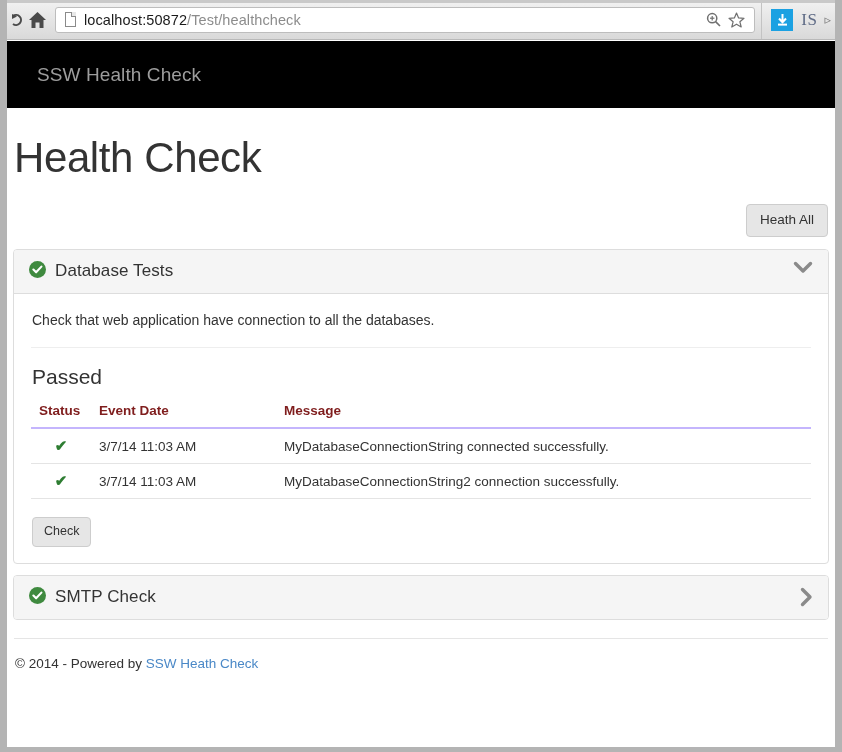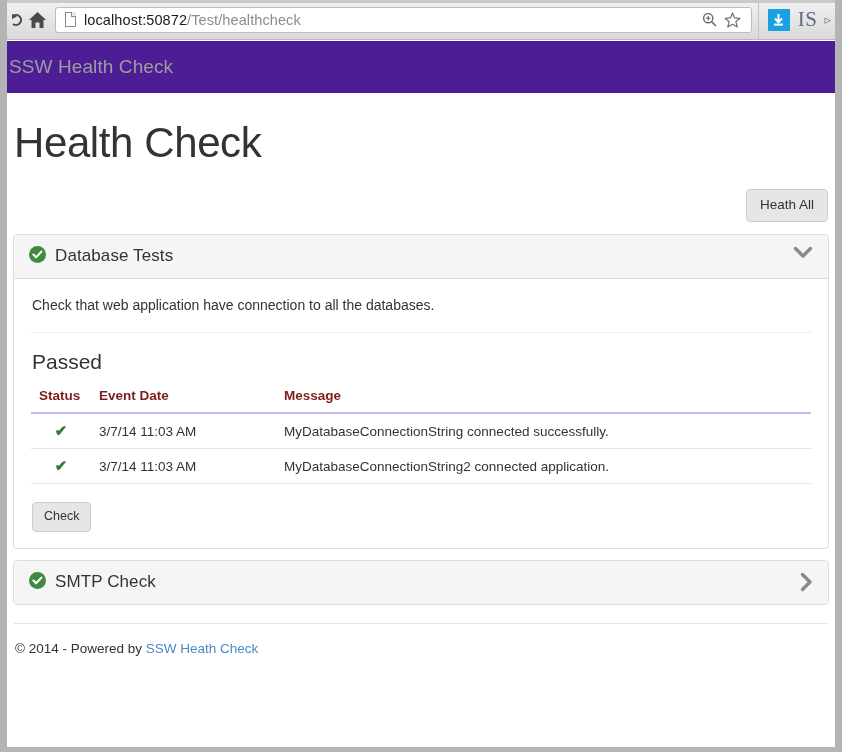--- a/index.html
+++ b/index.html
@@ -97,41 +97,41 @@
   }
   .dl-button {
     width: 22px; height: 22px;
     background: #1ba1e2;
     display: flex; align-items: center; justify-content: center;
     margin: 0 6px;
     flex: 0 0 auto;
   }
   .is-text {
     font-family: "Liberation Serif", serif;
-    font-size: 21px;
+    font-size: 17px;
     color: #5f6b86;
     padding: 0 7px 0 2px;
     letter-spacing: 0.5px;
     text-align: right;
   }
   .chevron-stub { color: #7a7a7a; font-size: 13px; padding-right: 2px; }
 
   
   .viewport {
     position: absolute;
     top: 41px; left: 0; right: 0; bottom: 0;
     background: #ffffff;
     overflow: hidden;
   }
   .navbar {
-    height: 52px;
-    background: #4c1d95;
+    height: 67px;
+    background: #000000;
     display: flex;
     align-items: center;
-    padding-left: 2px;
+    padding-left: 30px;
   }
   .navbar-brand {
     color: #9d9d9d;
     font-size: 19px;
     letter-spacing: 0.1px;
   }
   .container {
     padding: 0 6px;
   }
   .page-title {
@@ -388,21 +388,21 @@
                   <span class="tick">✔</span>
                 </td>
                 <td class="col-date">3/7/14 11:03 AM</td>
                 <td>MyDatabaseConnectionString connected successfully.</td>
               </tr>
               <tr>
                 <td class="col-status">
                   <span class="tick">✔</span>
                 </td>
                 <td class="col-date">3/7/14 11:03 AM</td>
-                <td>MyDatabaseConnectionString2 connected application.</td>
+                <td>MyDatabaseConnectionString2 connection successfully.</td>
               </tr>
             </tbody>
           </table>
 
           <div class="check-btn-row">
             <button class="btn btn-sm">Check</button>
           </div>
         </div>
       </div>
 

